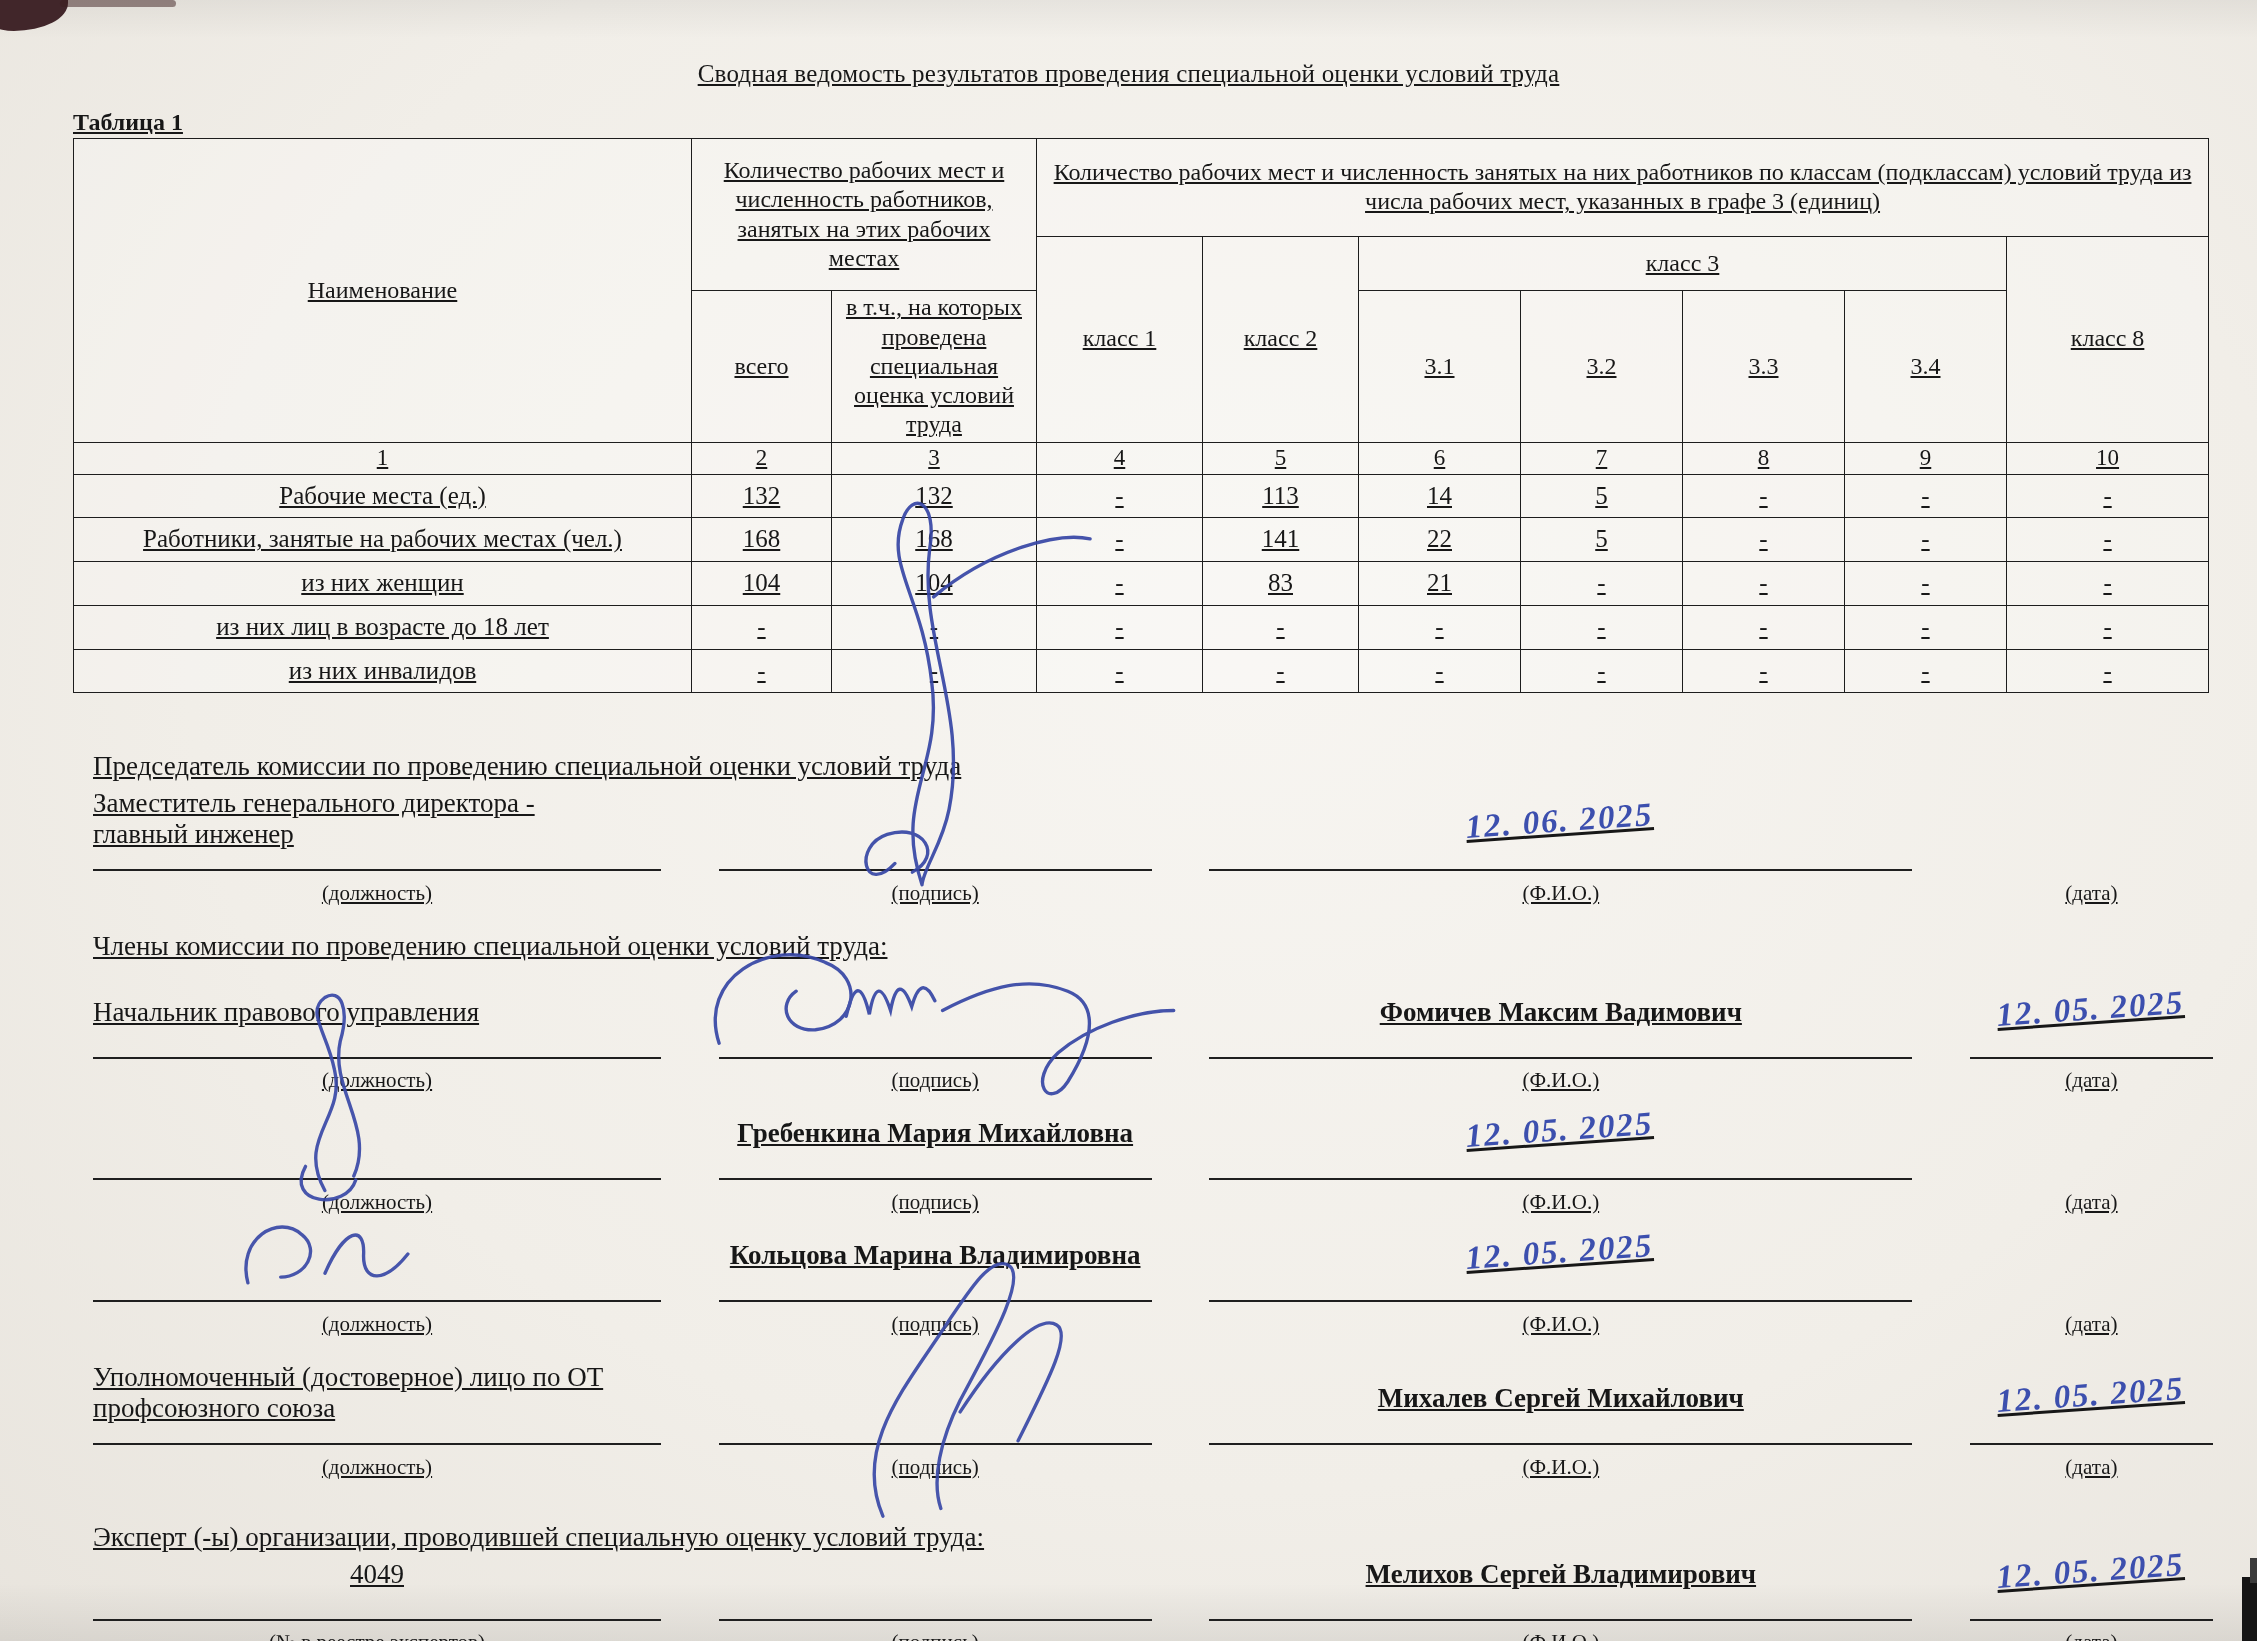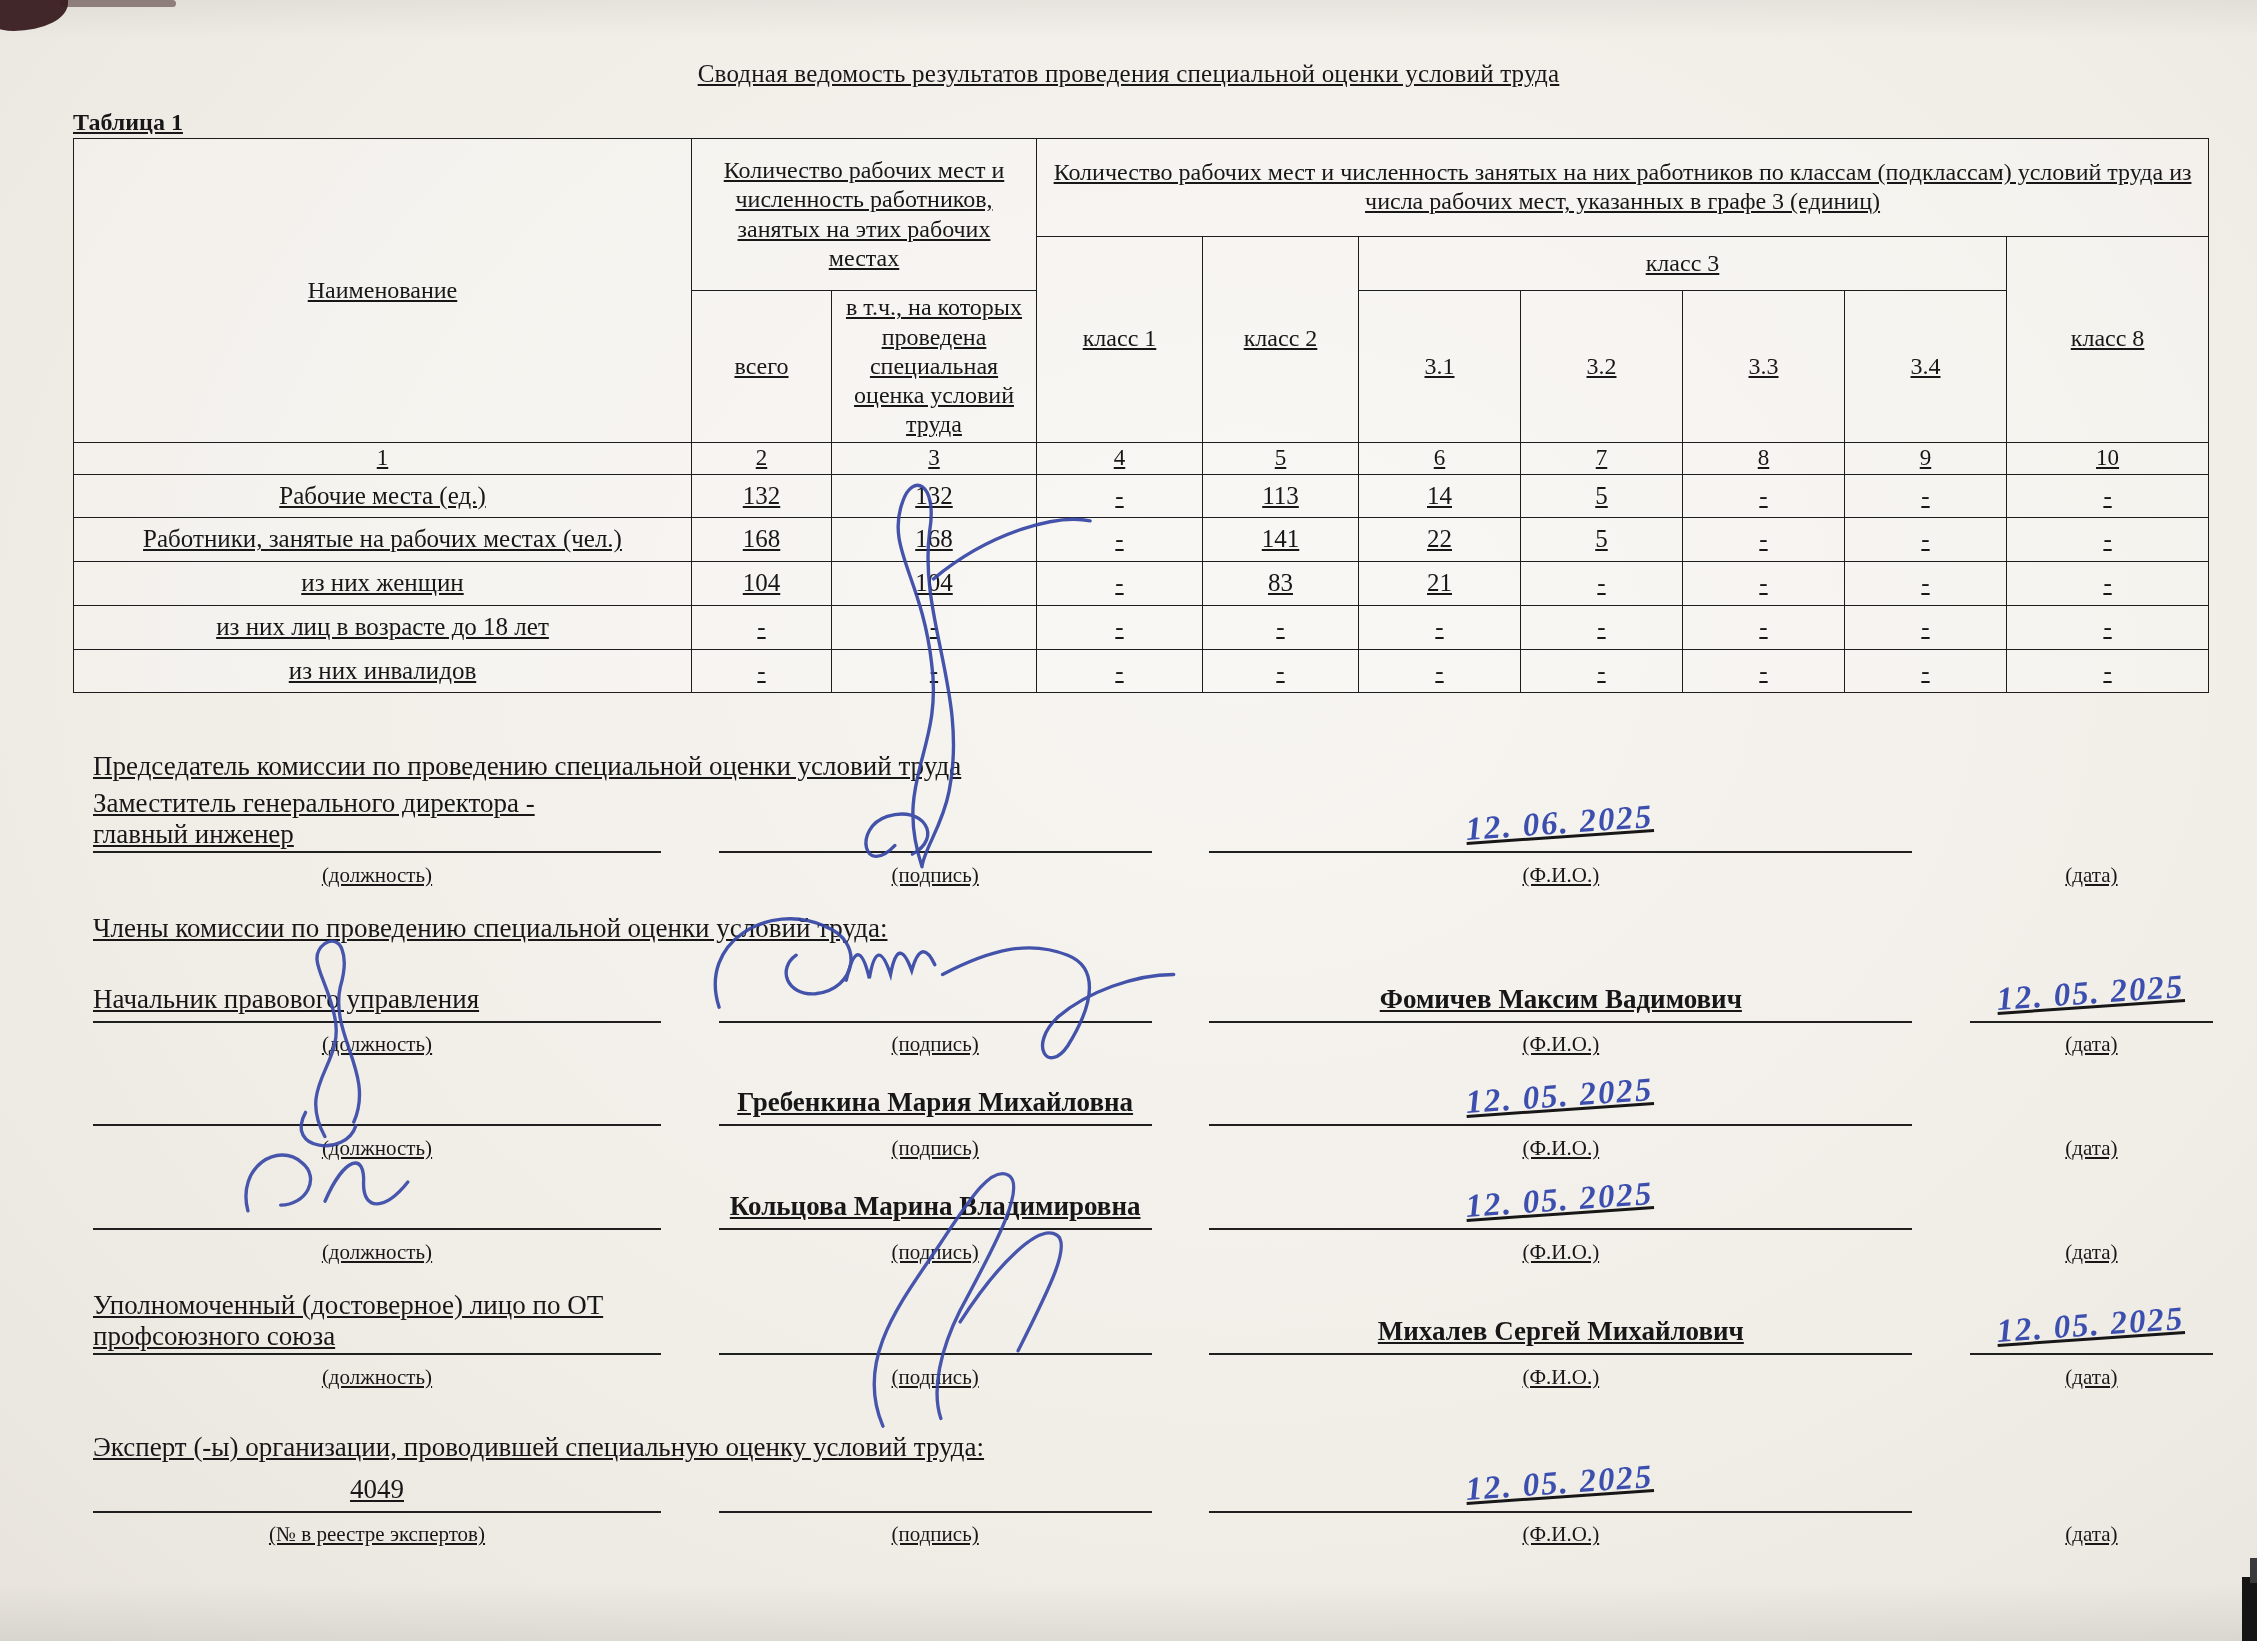--- a/index.html
+++ b/index.html
@@ -35,21 +35,21 @@
   .sig-area{margin:29px 44px 0 93px;font-size:27px;position:relative;}
   .heading{margin:0 0 5.8px 0;}
   .preline{white-space:pre-line;}
   .sig-grid{
     display:grid;
     grid-template-columns:568px 433px 703px 243px;
     justify-content:space-between;
     align-items:end;
     margin-bottom:9.7px;
   }
-  .field{border-bottom:2.9px solid #1f1f1f;min-height:41px;display:flex;flex-direction:column;justify-content:center;padding-bottom:1px;}
+  .field{border-bottom:2.9px solid #1f1f1f;min-height:41px;display:flex;flex-direction:column;justify-content:flex-start;padding-bottom:19px;}
   .field.center{align-items:center;text-align:center;}
   .field .nm{font-weight:bold;}
   .sublabels{
     display:grid;
     grid-template-columns:568px 433px 703px 243px;
     justify-content:space-between;
     font-size:21px;text-align:center;
     margin-bottom:25px;
   }
   .sigbox{position:relative;}
@@ -322,20 +322,23 @@
     <div class="heading">Эксперт (-ы) организации, проводившей специальную оценку условий труда:</div>
 
     <div class="sig-grid">
       <div class="field center">
         <span>4049</span>
       </div>
       <div class="field sigbox">
         <div></div>
       </div>
       <div class="field center">
+        <span class="nm">Мелихов Сергей Владимирович</span>
+      </div>
+      <div class="field center">
         <span class="hand">12. 05. 2025</span>
       </div>
     </div>
     <div class="sublabels">
       <div>(№ в реестре экспертов)</div>
       <div>(подпись)</div>
       <div>(Ф.И.О.)</div>
       <div>(дата)</div>
     </div>
 

